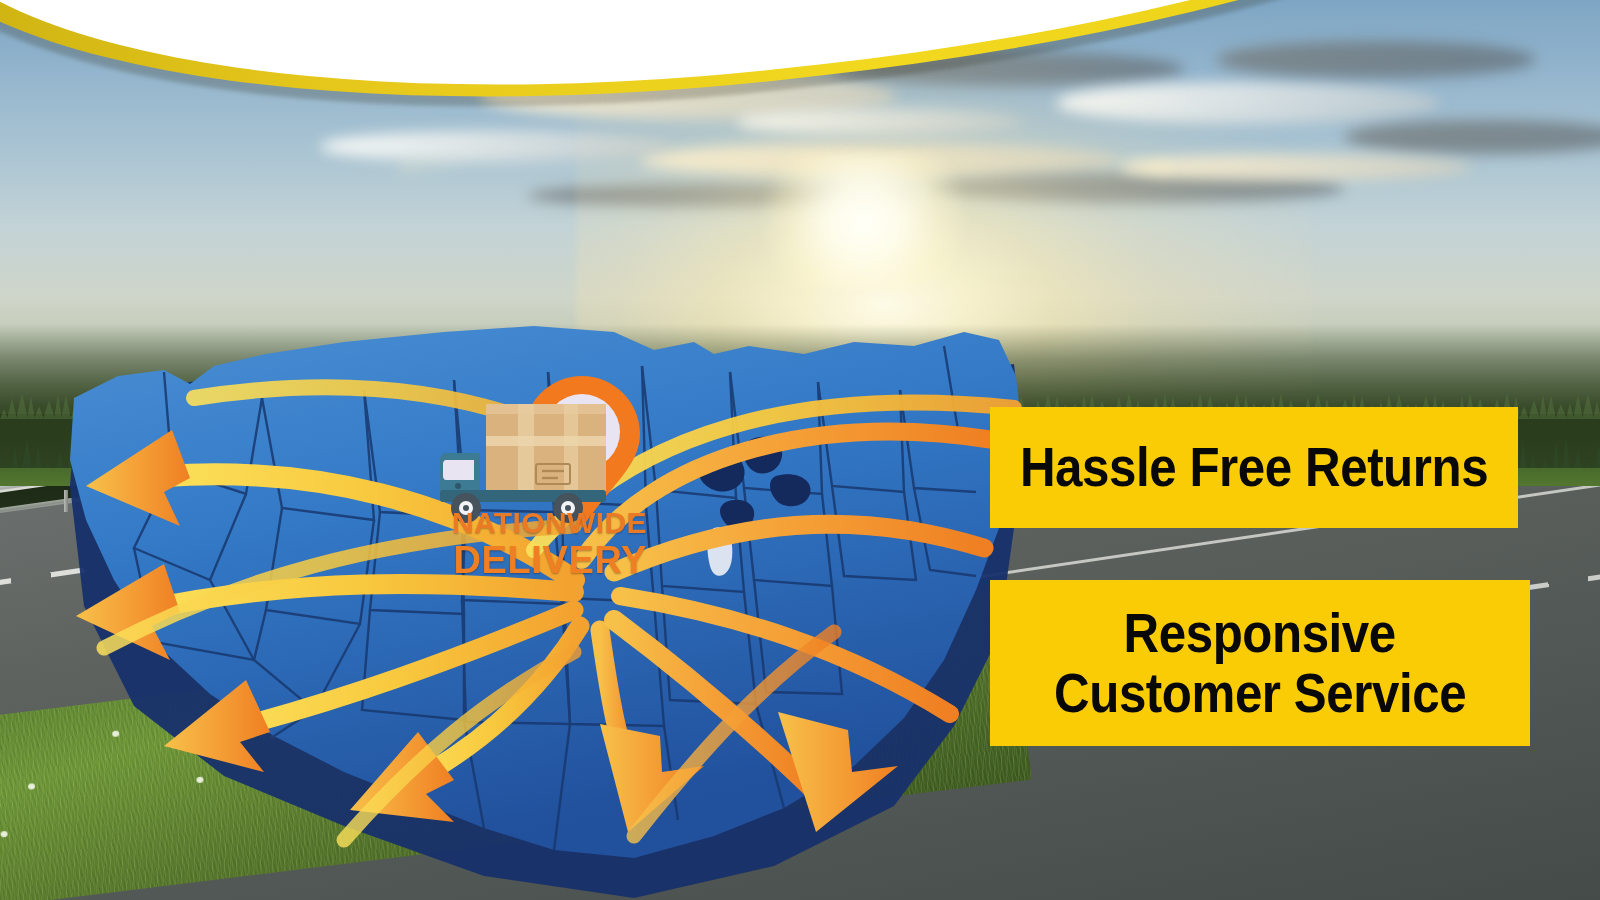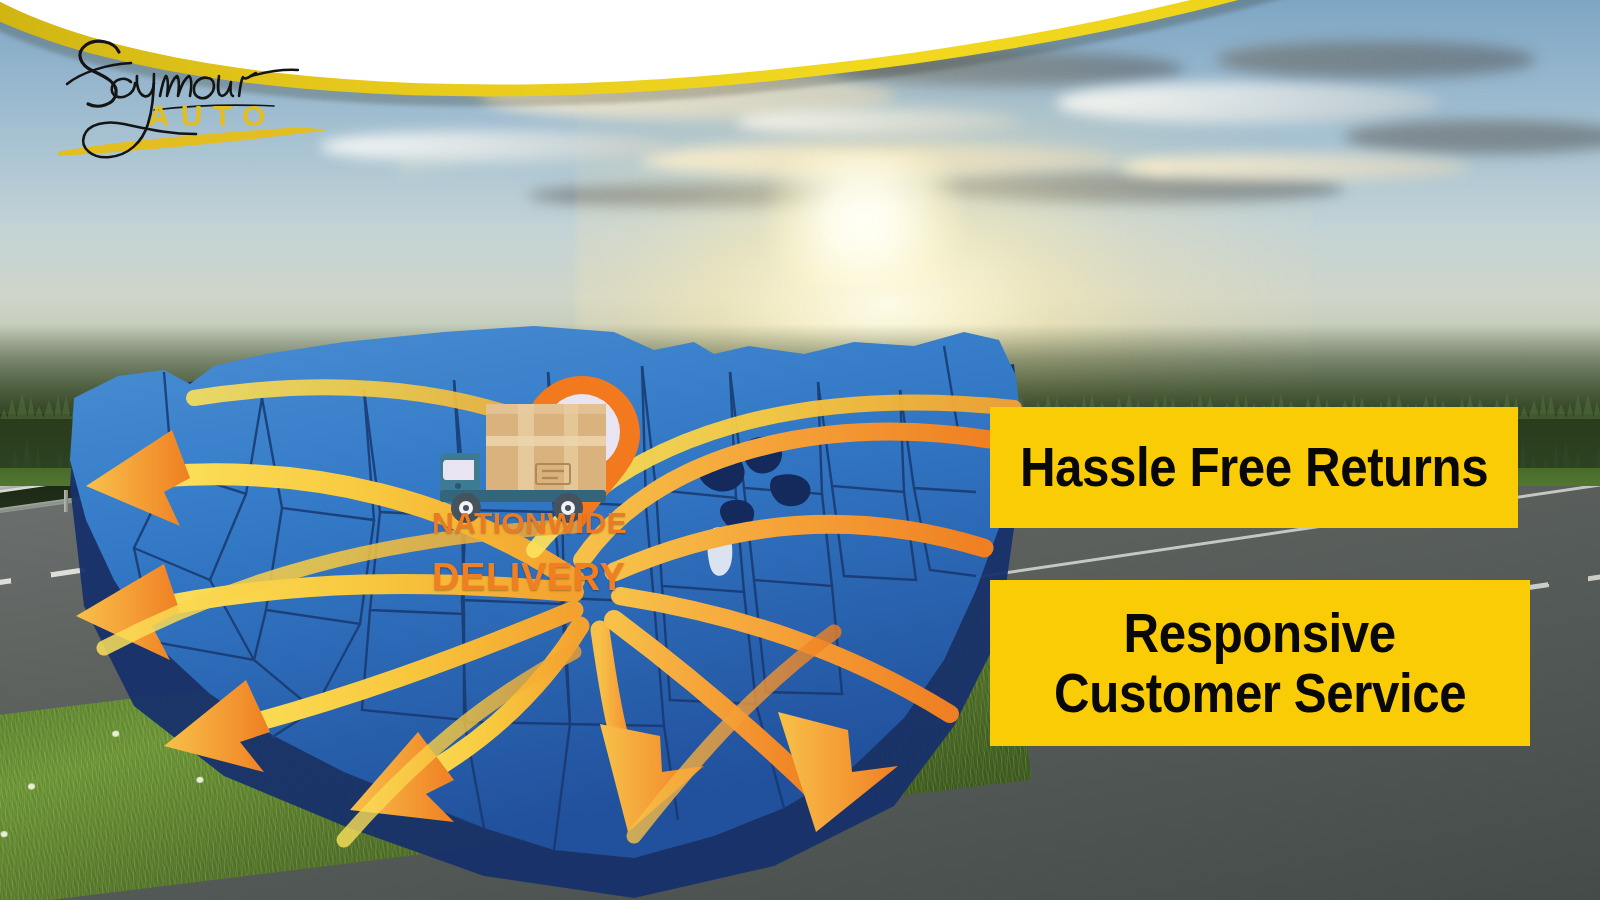--- a/index.html
+++ b/index.html
@@ -195,31 +195,31 @@
   }
   .map-layer svg { width:100%; height:100%; overflow:visible; }
 
   
   .delivery-badge {
     position:absolute; left:432px; top:368px; width:230px; height:215px;
   }
   .delivery-badge svg { width:100%; height:100%; overflow:visible; }
   .nw-text {
     position:absolute; left:0; top:140px; width:215px;
-    text-align:left; line-height:1;
+    text-align:right; line-height:1;
   }
   .nw-line1 {
     display:block;
     font-family:"Liberation Sans", sans-serif;
     font-weight:700; font-size:30px; letter-spacing:0.4px;
     color:#ea7a26;
     text-shadow:0 1px 2px rgba(0,0,0,0.28);
   }
   .nw-line2 {
-    display:block; margin-top:20px;
+    display:block; margin-top:3px;
     font-family:"Liberation Sans", sans-serif;
     font-weight:700; font-size:38px; letter-spacing:0.6px;
     color:#ef7f22;
     text-shadow:0 1px 2px rgba(0,0,0,0.30);
   }
 
   
   .feature-box {
     position:absolute;
     background:#facc05;
@@ -634,50 +634,20 @@
         <div class="flower" style="left:57%; top:48%;"></div>
 
       </div>
     </div>
   </div>
 
   <div class="swoosh-shadow"></div>
   <div class="swoosh-yellow"></div>
   <div class="swoosh-white"></div>
 
-  <div class="logo">
-    <svg viewBox="0 0 300 140" xmlns="http://www.w3.org/2000/svg" aria-label="Seymour Auto">
-
-      <path d="M22,128 C80,117 170,110 252,104 C268,103 282,104 290,107 C276,108 250,111 226,114 C168,121 86,128 22,132 Z" fill="#e3be21"></path>
-
-      <g fill="none" stroke="#141414" stroke-linecap="round" stroke-linejoin="round">
-
-        <path d="M83,28 C78,17 60,14 50,21 C39,29 44,41 57,47 C70,53 82,59 80,70 C78,81 62,85 52,80" stroke-width="3.2"></path>
-        <path d="M31,60 C46,48 72,40 95,39" stroke-width="2.6"></path>
-
-        <path d="M95,58 C89,52 78,55 76,63 C74,72 84,76 92,71 C97,68 99,63 99,59" stroke-width="2.6"></path>
-
-        <path d="M101,52 C100,62 103,70 108,72 C113,74 117,68 118,59" stroke-width="2.6"></path>
-        <path d="M118,50 C118,66 117,84 112,100 C106,119 92,131 74,133 C56,135 44,124 48,112 C52,100 70,96 88,100 C112,105 132,110 160,110" stroke-width="2.6"></path>
-
-        <path d="M124,72 C126,62 128,54 130,52 C133,55 132,64 131,72 C134,62 137,54 141,52 C144,55 143,64 142,72 C145,62 149,54 153,52 C157,55 155,66 154,72" stroke-width="2.6"></path>
-
-        <path d="M172,54 C164,52 157,59 158,67 C159,74 168,77 174,71 C180,65 179,55 172,54 Z" stroke-width="2.6"></path>
-
-        <path d="M183,52 C182,60 181,68 184,71 C188,74 193,68 195,58 C194,66 194,71 197,72" stroke-width="2.6"></path>
-
-        <path d="M203,72 C204,64 205,56 207,53 C209,57 214,52 220,49" stroke-width="2.6"></path>
-
-        <path d="M215,52 C230,48 248,45 262,46" stroke-width="2.4"></path>
-        <path d="M118,86 C150,82 196,80 238,82" stroke-width="1.6"></path>
-      </g>
-
-      <text x="112" y="102" font-family="Liberation Sans, sans-serif" font-size="30" font-weight="700" letter-spacing="11" fill="#e3be21">AUTO</text>
-    </svg>
-  </div>
 
   <div class="map-layer">
     <svg viewBox="0 0 1020 600" xmlns="http://www.w3.org/2000/svg">
       <defs>
         <linearGradient id="mapFace" x1="0" y1="0" x2="0.35" y2="1">
           <stop offset="0%" stop-color="#4a8fd4"></stop>
           <stop offset="40%" stop-color="#3379c6"></stop>
           <stop offset="100%" stop-color="#21509c"></stop>
         </linearGradient>
         <linearGradient id="arrOr" x1="0" y1="0" x2="1" y2="0">

